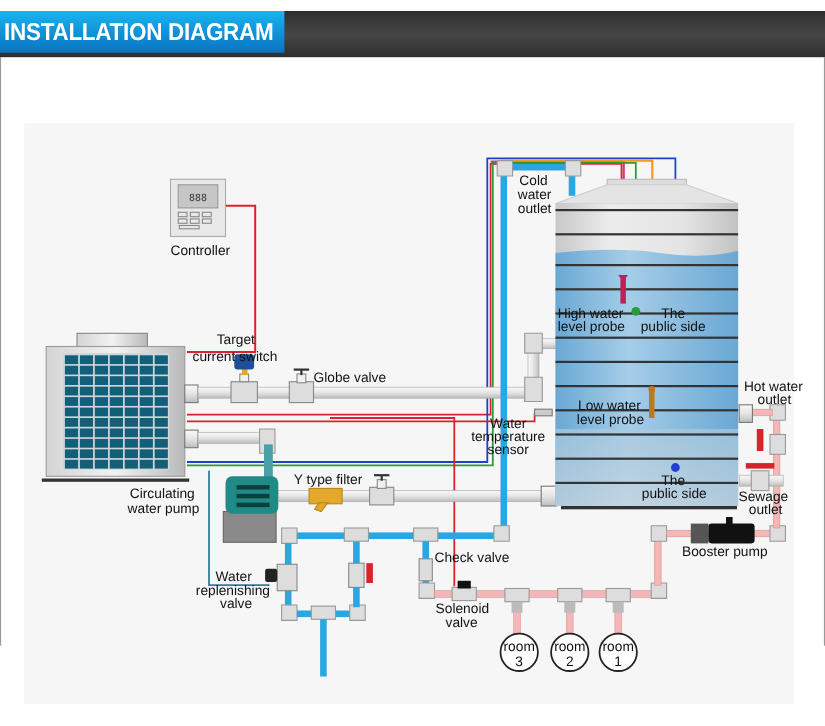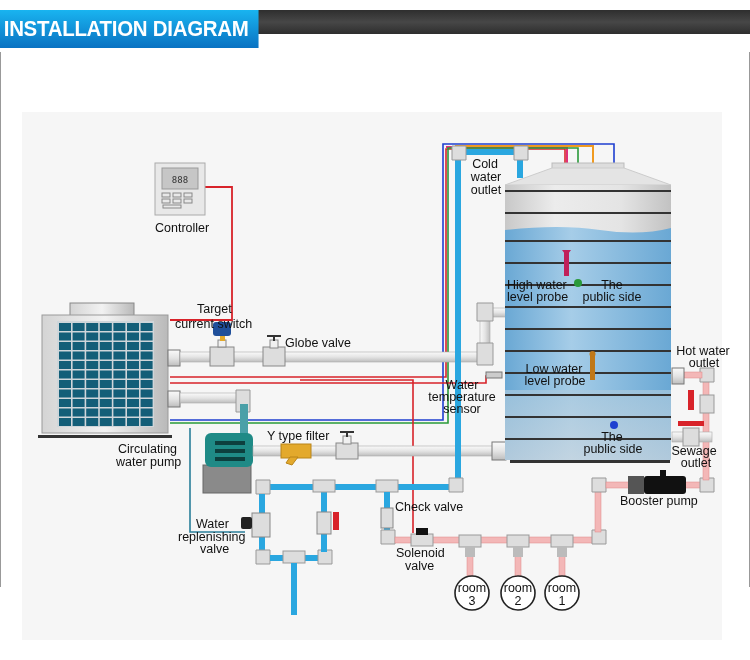--- a/index.html
+++ b/index.html
@@ -1,17 +1,17 @@
 <!DOCTYPE html>
 <html><head>
 <meta charset="utf-8">
 <style>
   html, body { margin: 0; padding: 0; background: #ffffff; }
   body { width: 750px; height: 660px; position: relative; overflow: hidden; font-family: "Liberation Sans", "DejaVu Sans", sans-serif; }
-  .header { position: absolute; left: 0; top: 10px; width: 750px; height: 24px; background: linear-gradient(#2e2e2e, #474747 50%, #2e2e2e); }
+  .header { position: absolute; left: 0; top: 10px; width: 750px; height: 42px; background: linear-gradient(#2e2e2e, #474747 50%, #2e2e2e); }
   .header-title { position: absolute; left: 0; top: 0; width: 278px; height: 38px; background: linear-gradient(#19b4f0, #0a72c2); color: #fff; font-weight: bold; font-size: 22px; line-height: 38px; padding-left: 4px; box-sizing: border-box; letter-spacing: -0.3px; white-space: nowrap; font-family: "Liberation Sans", sans-serif; transform: scaleX(0.93); transform-origin: left center; }
   .frame-left { position: absolute; left: 0; top: 52px; width: 1px; height: 535px; background: #999; }
   .frame-right { position: absolute; right: 0; top: 52px; width: 1px; height: 535px; background: #999; }
   .panel { position: absolute; left: 22px; top: 112px; width: 700px; height: 528px; background: #f6f6f6; }
   svg#diagram { position: absolute; left: 0; top: 0; }
   .lbl { font-family: "Liberation Sans", sans-serif; font-size: 12.5px; fill: #111; }
   .lbl-c { text-anchor: middle; }
 </style>
 </head>
 <body>

